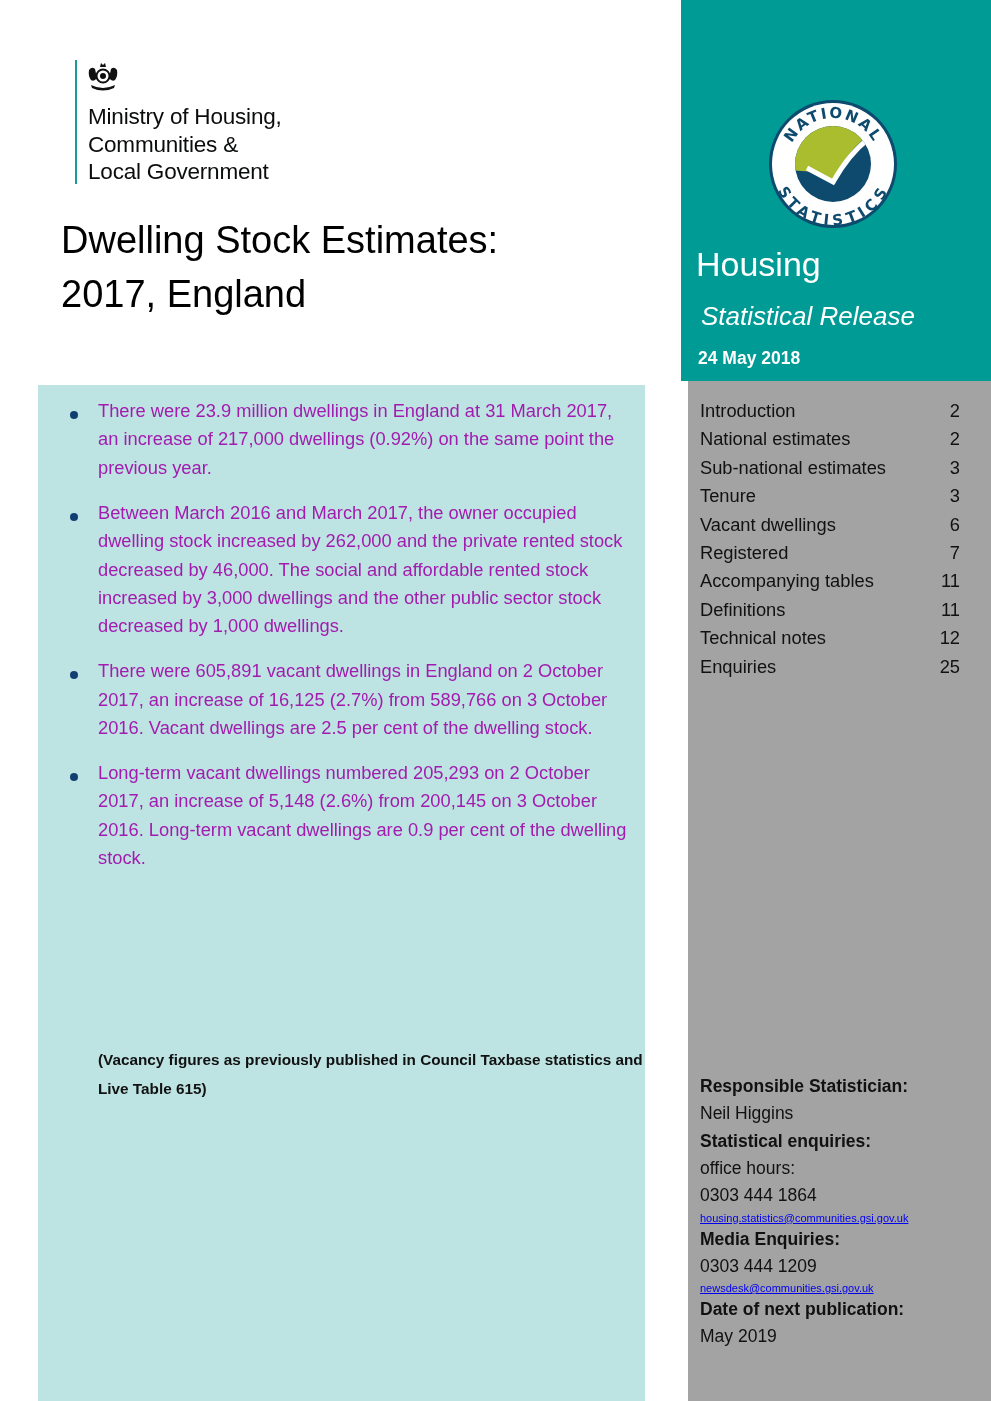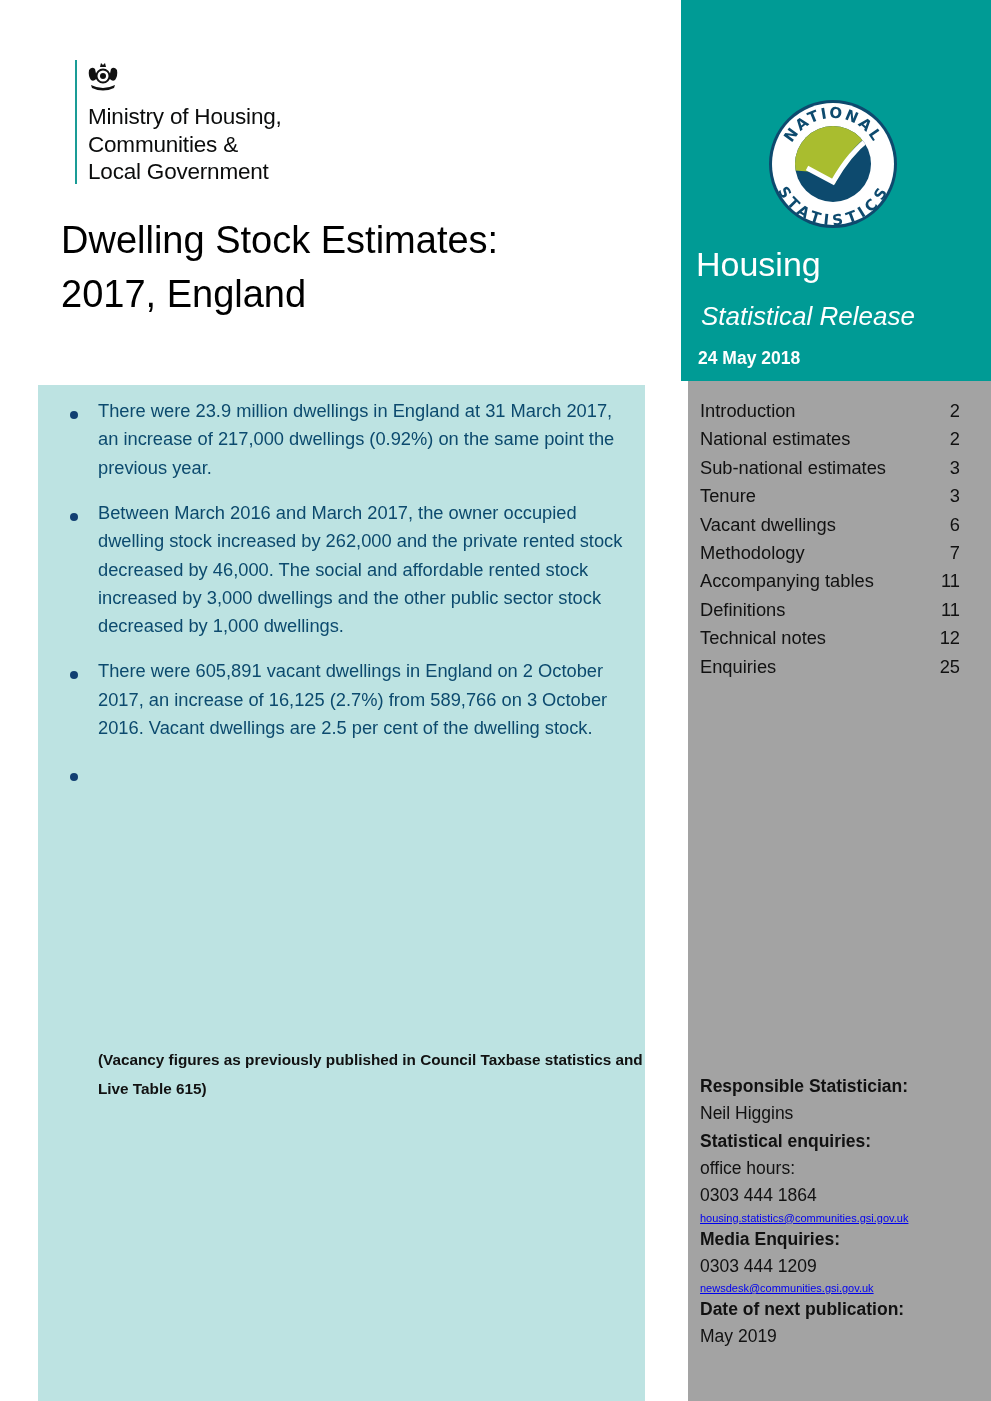--- a/index.html
+++ b/index.html
@@ -28,21 +28,21 @@
     .doc-title div { white-space: nowrap; }
 
     
     .summary-panel {
       position: absolute; left: 38px; top: 385px; width: 607px; height: 1016px;
       background: #bde3e2;
     }
     .bullets { position: absolute; left: 0; top: 12px; width: 607px; margin: 0; padding: 0; list-style: none; }
     .bullet {
       position: relative; padding-left: 60px; padding-right: 14px;
-      font-size: 18.3px; line-height: 28.4px; color: #0c4a6e;
+      font-size: 18.3px; line-height: 28.4px; color: #a21caf;
       margin-bottom: 16.5px;
     }
     .bullet-dot {
       position: absolute; left: 32px; top: 14px; width: 8px; height: 8px;
       border-radius: 50%; background: #123f72;
     }
     .note {
       position: absolute; left: 60px; top: 956px; width: 560px;
       font-size: 15.3px; line-height: 28.5px; color: #111; font-weight: bold;
     }
@@ -98,21 +98,21 @@
 <h1 class="doc-title">
   <div>Dwelling Stock Estimates:</div>
   <div>2017, England</div>
 </h1>
 
 <div class="summary-panel">
   <ul class="bullets">
     <li class="bullet"><span class="bullet-dot"></span><span>There were 23.9 million dwellings in England at 31 March 2017, an increase of 217,000 dwellings (0.92%) on the same point the previous year.</span></li>
     <li class="bullet"><span class="bullet-dot"></span><span>Between March 2016 and March 2017, the owner occupied dwelling stock increased by 262,000 and the private rented stock decreased by 46,000. The social and affordable rented stock increased by 3,000 dwellings and the other public sector stock decreased by 1,000 dwellings.</span></li>
     <li class="bullet"><span class="bullet-dot"></span><span>There were 605,891 vacant dwellings in England on 2 October 2017, an increase of 16,125 (2.7%) from 589,766 on 3 October 2016. Vacant dwellings are 2.5 per cent of the dwelling stock.</span></li>
-    <li class="bullet"><span class="bullet-dot"></span></li>
+    <li class="bullet"><span class="bullet-dot"></span><span>Long-term vacant dwellings numbered 205,293 on 2 October 2017, an increase of 5,148 (2.6%) from 200,145 on 3 October 2016. Long-term vacant dwellings are 0.9 per cent of the dwelling stock.</span></li>
   </ul>
   <div class="note" style="top:661px;">(Vacancy figures as previously published in Council Taxbase statistics and Live Table 615)</div>
 </div>
 
 <div class="header-block">
   <svg class="ns-badge" viewBox="0 0 132 132">
     <defs>
       <path id="arcTop" d="M 20 66 A 46 46 0 0 1 112 66"></path>
       <path id="arcBot" d="M 16 66 A 50 50 0 0 0 116 66"></path>
       <clipPath id="inner">
@@ -154,21 +154,21 @@
       </li>
     <li class="toc-item">
         <span>Tenure</span>
         <span class="page">3</span>
       </li>
     <li class="toc-item">
         <span>Vacant dwellings</span>
         <span class="page">6</span>
       </li>
     <li class="toc-item">
-        <span>Methodology</span>
+        <span>Registered</span>
         <span class="page">7</span>
       </li>
     <li class="toc-item">
         <span>Accompanying tables</span>
         <span class="page">11</span>
       </li>
     <li class="toc-item">
         <span>Definitions</span>
         <span class="page">11</span>
       </li>

